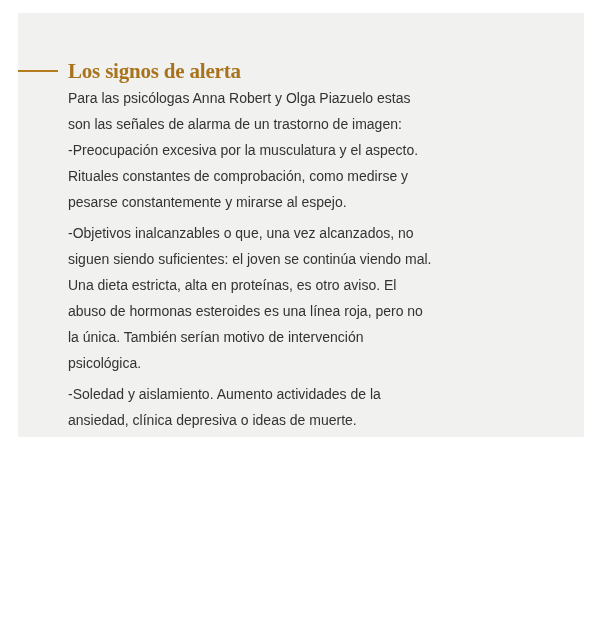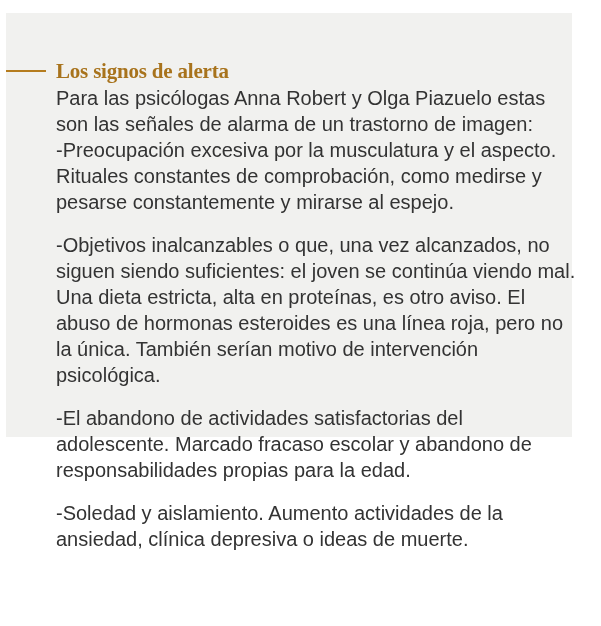--- a/index.html
+++ b/index.html
@@ -8,21 +8,21 @@
   }
   body {
     width: 601px;
     height: 626px;
     background: #ffffff;
     overflow: hidden;
     font-family: "Liberation Sans", sans-serif;
   }
   .panel {
     position: absolute;
-    left: 6px;
+    left: 18px;
     top: 13px;
     width: 566px;
     height: 424px;
     background: #f1f1ef;
     box-sizing: border-box;
     padding: 44px 38px 0 50px;
   }
   .heading-rule {
     position: absolute;
     left: 0;
@@ -37,45 +37,42 @@
     font-weight: 700;
     font-size: 21px;
     line-height: 28px;
     letter-spacing: -0.2px;
     color: #a8731c;
   }
   .panel-body p {
     margin: 0;
     white-space: pre;
     font-family: "Liberation Sans", sans-serif;
-    font-size: 20px;
+    font-size: 14px;
     line-height: 26px;
     color: #333333;
   }
   .panel-body p + p {
-    margin-top: 17px;
+    margin-top: 5px;
   }
 </style>
 </head>
 <body>
 
 <div class="panel">
   <div class="heading-rule"></div>
   <h2 class="panel-heading">Los signos de alerta</h2>
   <div class="panel-body">
     <p>Para las psicólogas Anna Robert y Olga Piazuelo estas
 son las señales de alarma de un trastorno de imagen:
 -Preocupación excesiva por la musculatura y el aspecto.
 Rituales constantes de comprobación, como medirse y
 pesarse constantemente y mirarse al espejo.</p>
     <p>-Objetivos inalcanzables o que, una vez alcanzados, no
 siguen siendo suficientes: el joven se continúa viendo mal.
 Una dieta estricta, alta en proteínas, es otro aviso. El
 abuso de hormonas esteroides es una línea roja, pero no
 la única. También serían motivo de intervención
 psicológica.</p>
-    <p>-El abandono de actividades satisfactorias del
-adolescente. Marcado fracaso escolar y abandono de
-responsabilidades propias para la edad.</p>
     <p>-Soledad y aislamiento. Aumento actividades de la
 ansiedad, clínica depresiva o ideas de muerte.</p>
   </div>
 </div>
 
 </body></html>

